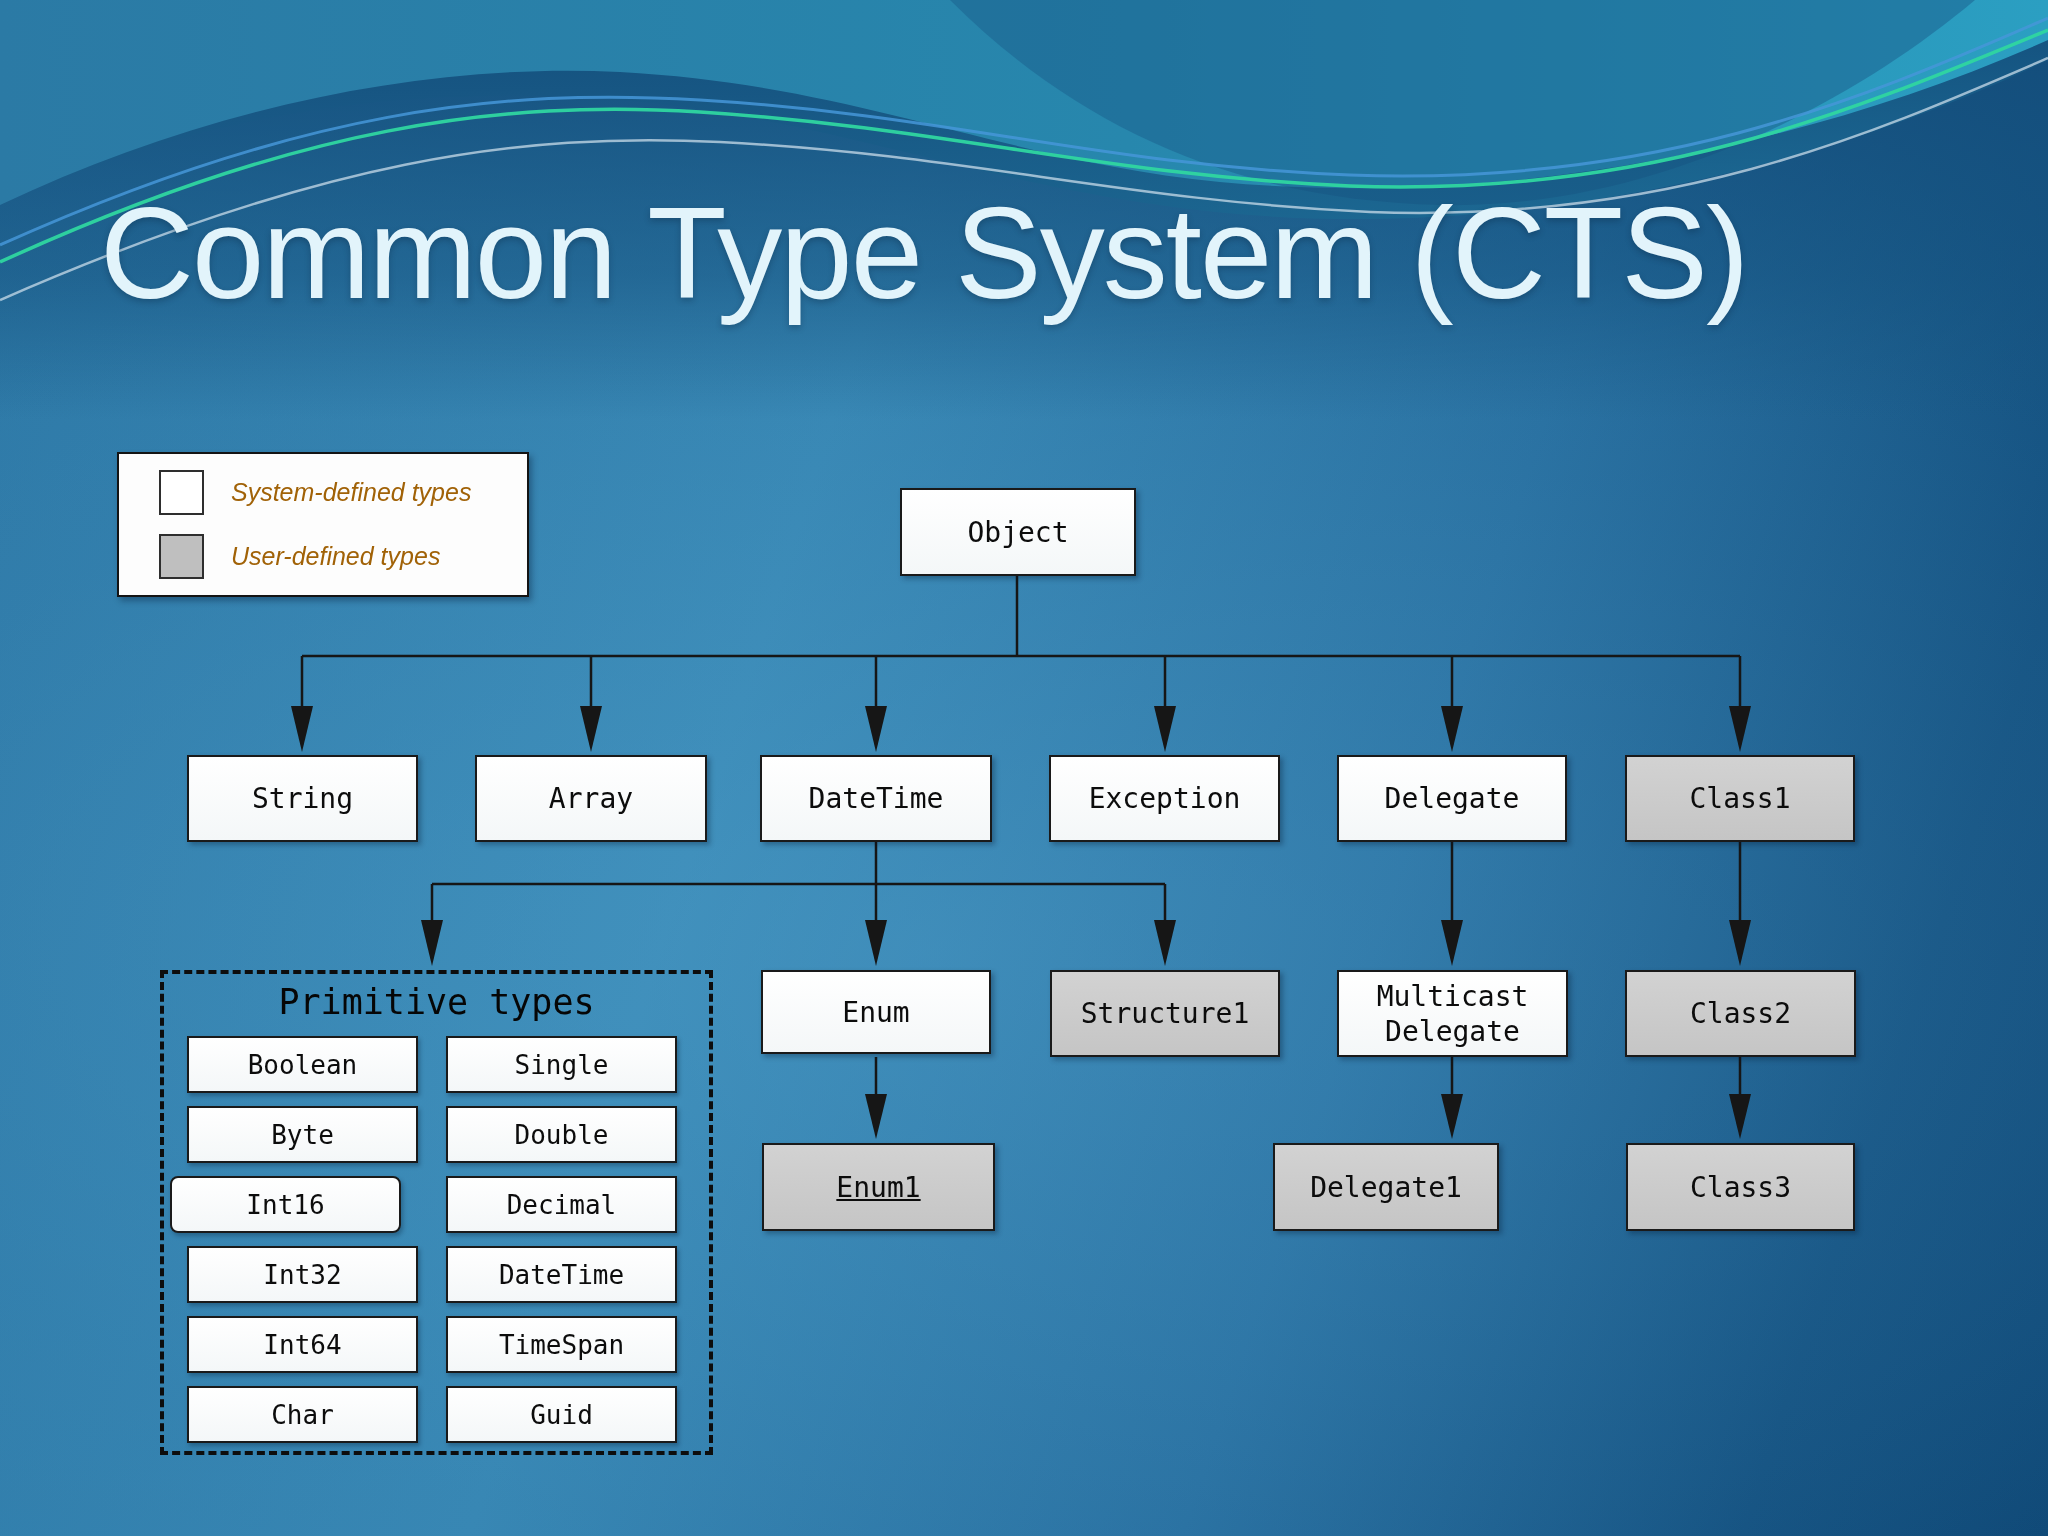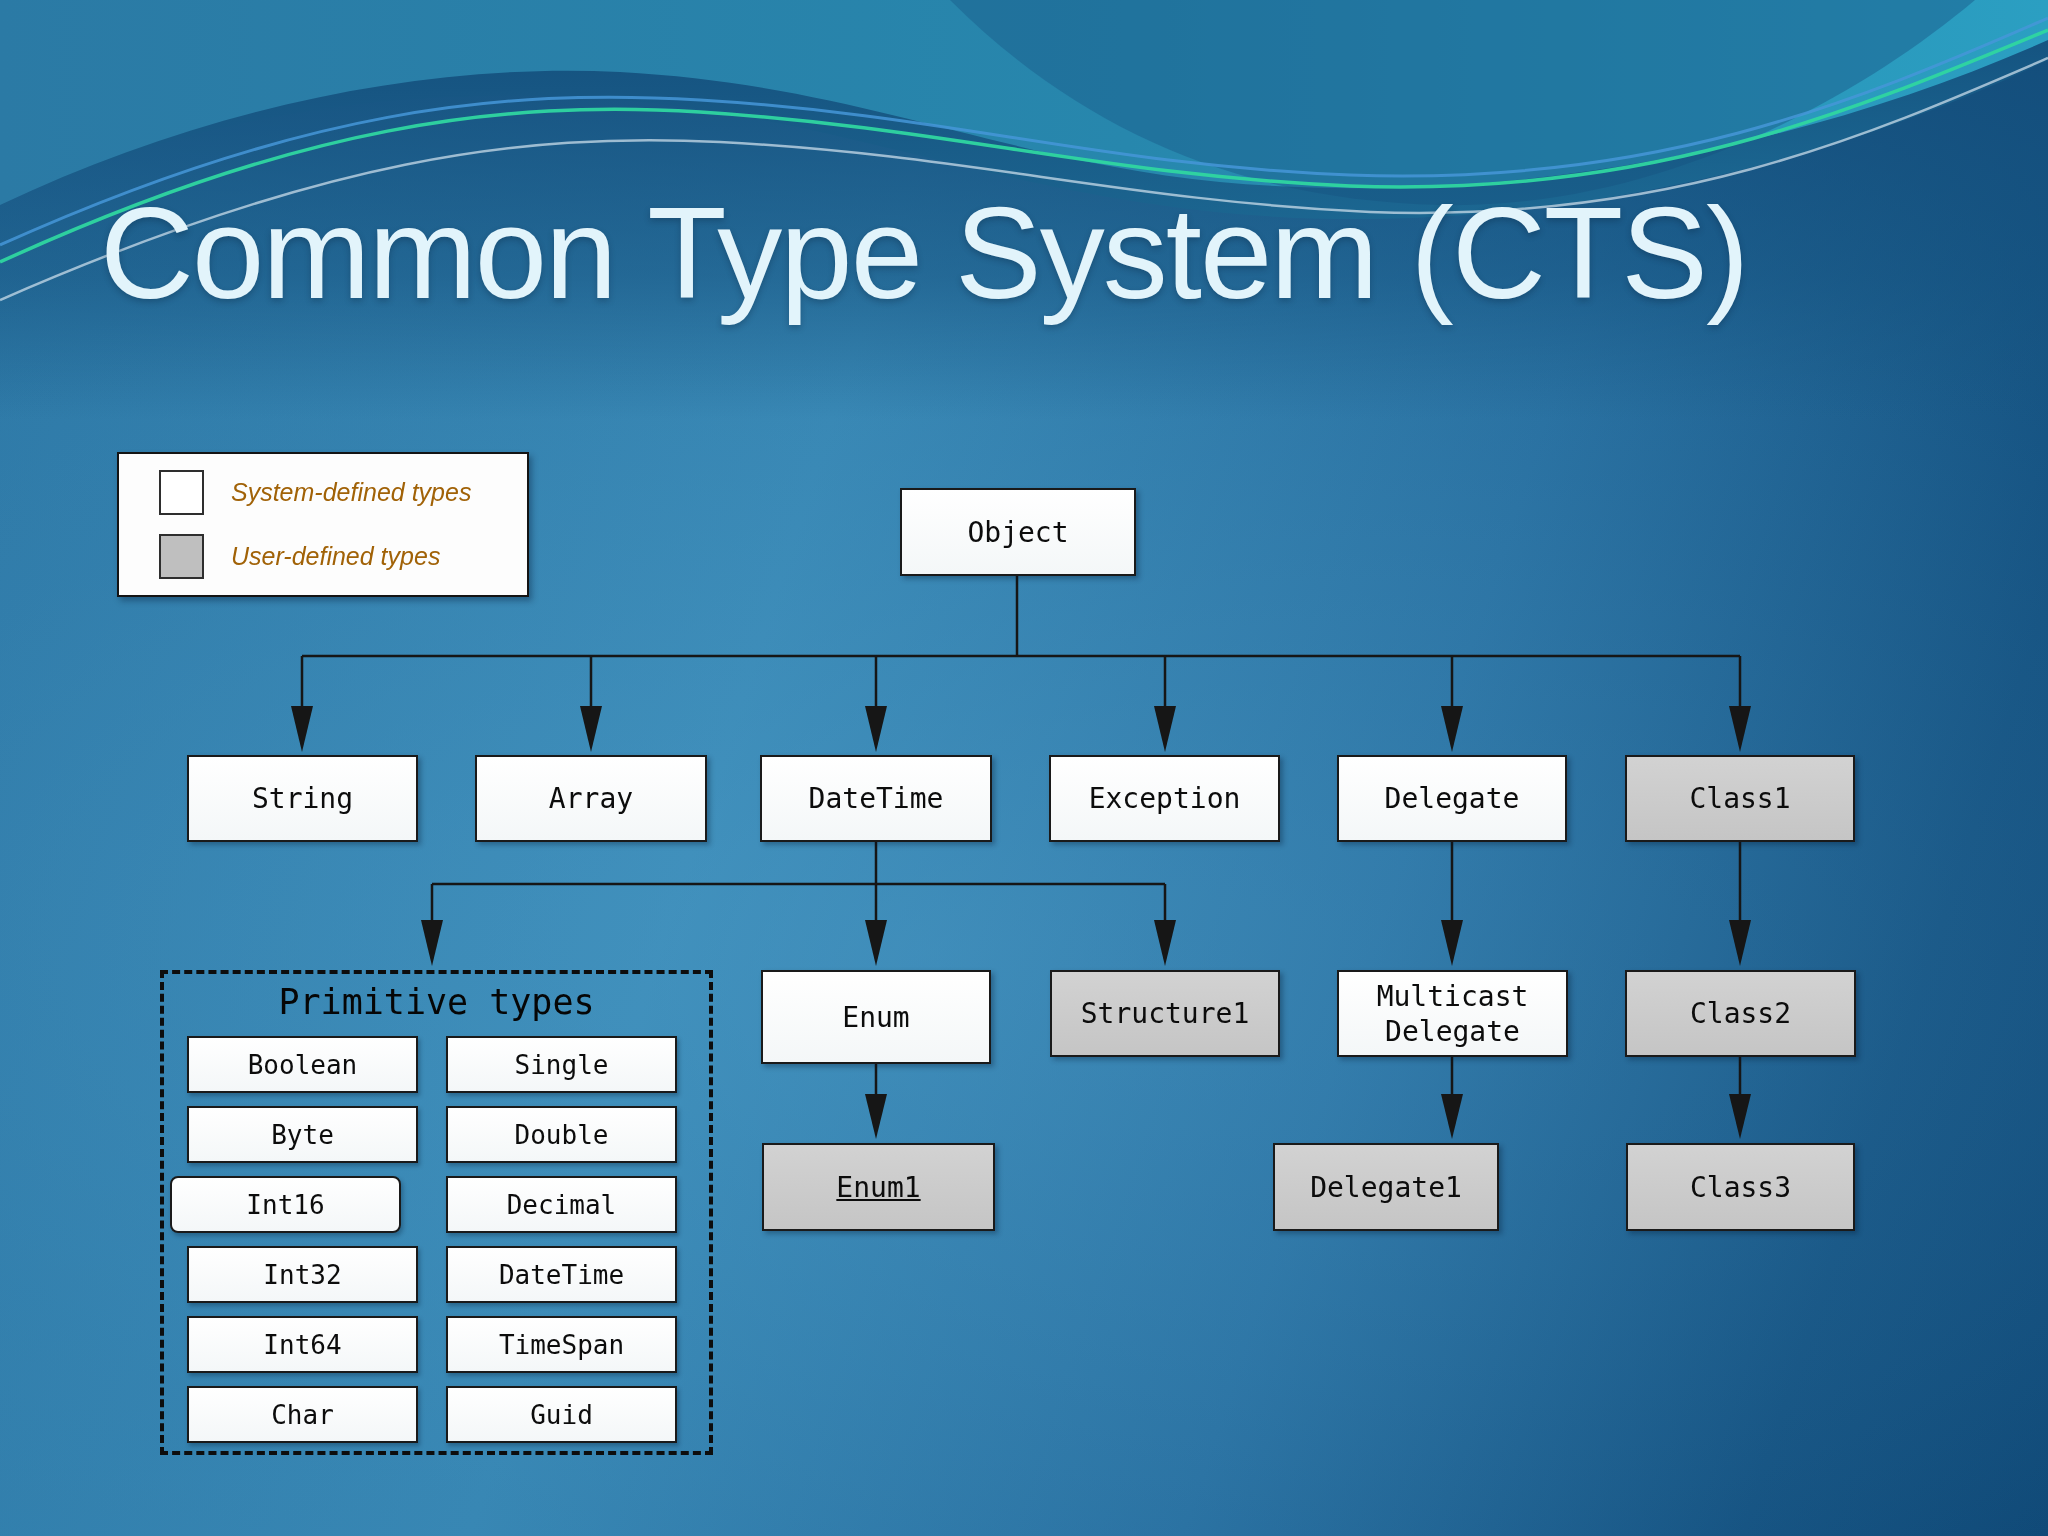--- a/index.html
+++ b/index.html
@@ -143,21 +143,21 @@
 
   <div class="node system" style="left:900px;top:488px;width:236px;height:88px;">Object</div>
 
   <div class="node system" style="left:187px;top:755px;width:231px;height:87px;">String</div>
   <div class="node system" style="left:475px;top:755px;width:232px;height:87px;">Array</div>
   <div class="node system" style="left:760px;top:755px;width:232px;height:87px;">DateTime</div>
   <div class="node system" style="left:1049px;top:755px;width:231px;height:87px;">Exception</div>
   <div class="node system" style="left:1337px;top:755px;width:230px;height:87px;">Delegate</div>
   <div class="node user" style="left:1625px;top:755px;width:230px;height:87px;">Class1</div>
 
-  <div class="node system" style="left:761px;top:970px;width:230px;height:94px;">Enum</div>
+  <div class="node system" style="left:761px;top:970px;width:230px;height:84px;">Enum</div>
   <div class="node user" style="left:1050px;top:970px;width:230px;height:87px;">Structure1</div>
   <div class="node system wrap" style="left:1337px;top:970px;width:231px;height:87px;">Multicast Delegate</div>
   <div class="node user" style="left:1625px;top:970px;width:231px;height:87px;">Class2</div>
 
   <div class="node user" style="left:762px;top:1143px;width:233px;height:88px;text-decoration:underline;">Enum1</div>
   <div class="node user" style="left:1273px;top:1143px;width:226px;height:88px;">Delegate1</div>
   <div class="node user" style="left:1626px;top:1143px;width:229px;height:88px;">Class3</div>
 
   <div class="prim-group">
     <div class="prim-title">Primitive types</div>

